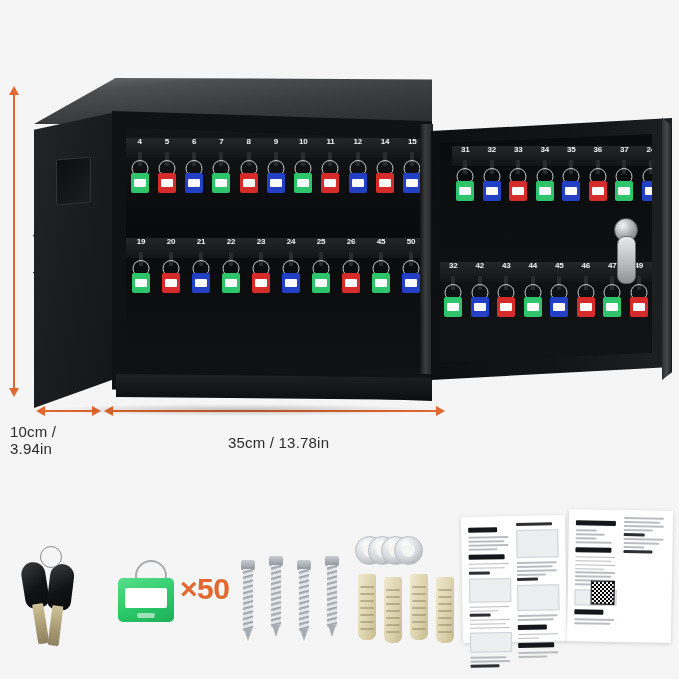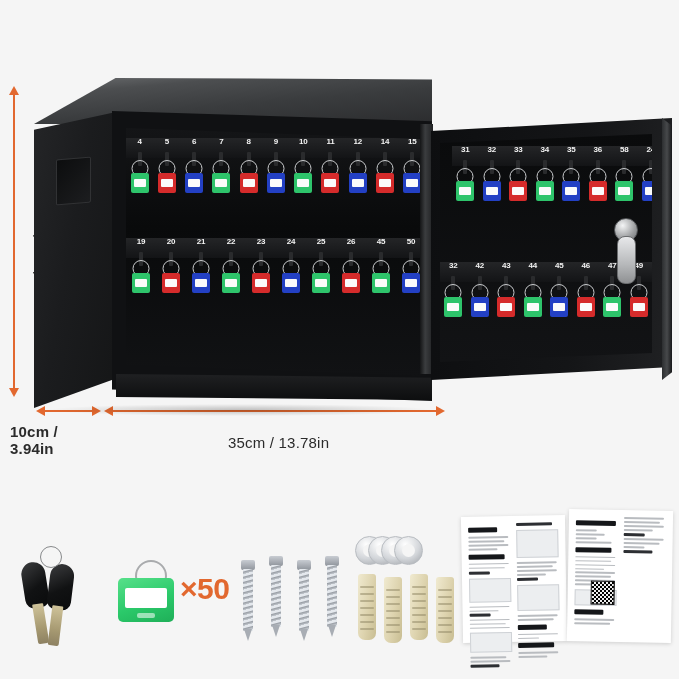--- a/index.html
+++ b/index.html
@@ -239,21 +239,21 @@
     <div class="arrow arrow-up" style="left:9px;top:86px;"></div>
     <div class="dim-line dim-v" style="left:13.2px;top:94px;height:294px;"></div>
     <div class="arrow arrow-down" style="left:9px;top:388px;"></div>
     <div class="dim-label vert" style="left:30px;top:318px;">23cm / 9.06in</div>
   </div>
 
   <div>
     <div class="arrow arrow-left" style="left:36px;top:406px;"></div>
     <div class="dim-line dim-h" style="left:44px;top:410.2px;width:50px;"></div>
     <div class="arrow arrow-right" style="left:92px;top:406px;"></div>
-    <div class="dim-label two" style="left:10px;top:424px;font-weight:bold;">10cm /
+    <div class="dim-label two" style="left:10px;top:424px;">10cm /
 3.94in</div>
   </div>
 
   <div>
     <div class="arrow arrow-left" style="left:104px;top:406px;"></div>
     <div class="dim-line dim-h" style="left:112px;top:410.2px;width:328px;"></div>
     <div class="arrow arrow-right" style="left:436px;top:406px;"></div>
     <div class="dim-label" style="left:228px;top:434px;">35cm / 13.78in</div>
   </div>
 
@@ -496,21 +496,21 @@
             </div>
             <div class="slot">
               <span class="slot-num">36</span>
               <div class="hook"></div>
               <div class="ring"></div>
               <div class="tag" style="background: rgb(213, 43, 43);">
                 <div class="tag-win"></div>
               </div>
             </div>
             <div class="slot">
-              <span class="slot-num">58</span>
+              <span class="slot-num">37</span>
               <div class="hook"></div>
               <div class="ring"></div>
               <div class="tag" style="background: rgb(46, 196, 107);">
                 <div class="tag-win"></div>
               </div>
             </div>
             <div class="slot">
               <span class="slot-num">24</span>
               <div class="hook"></div>
               <div class="ring"></div>

